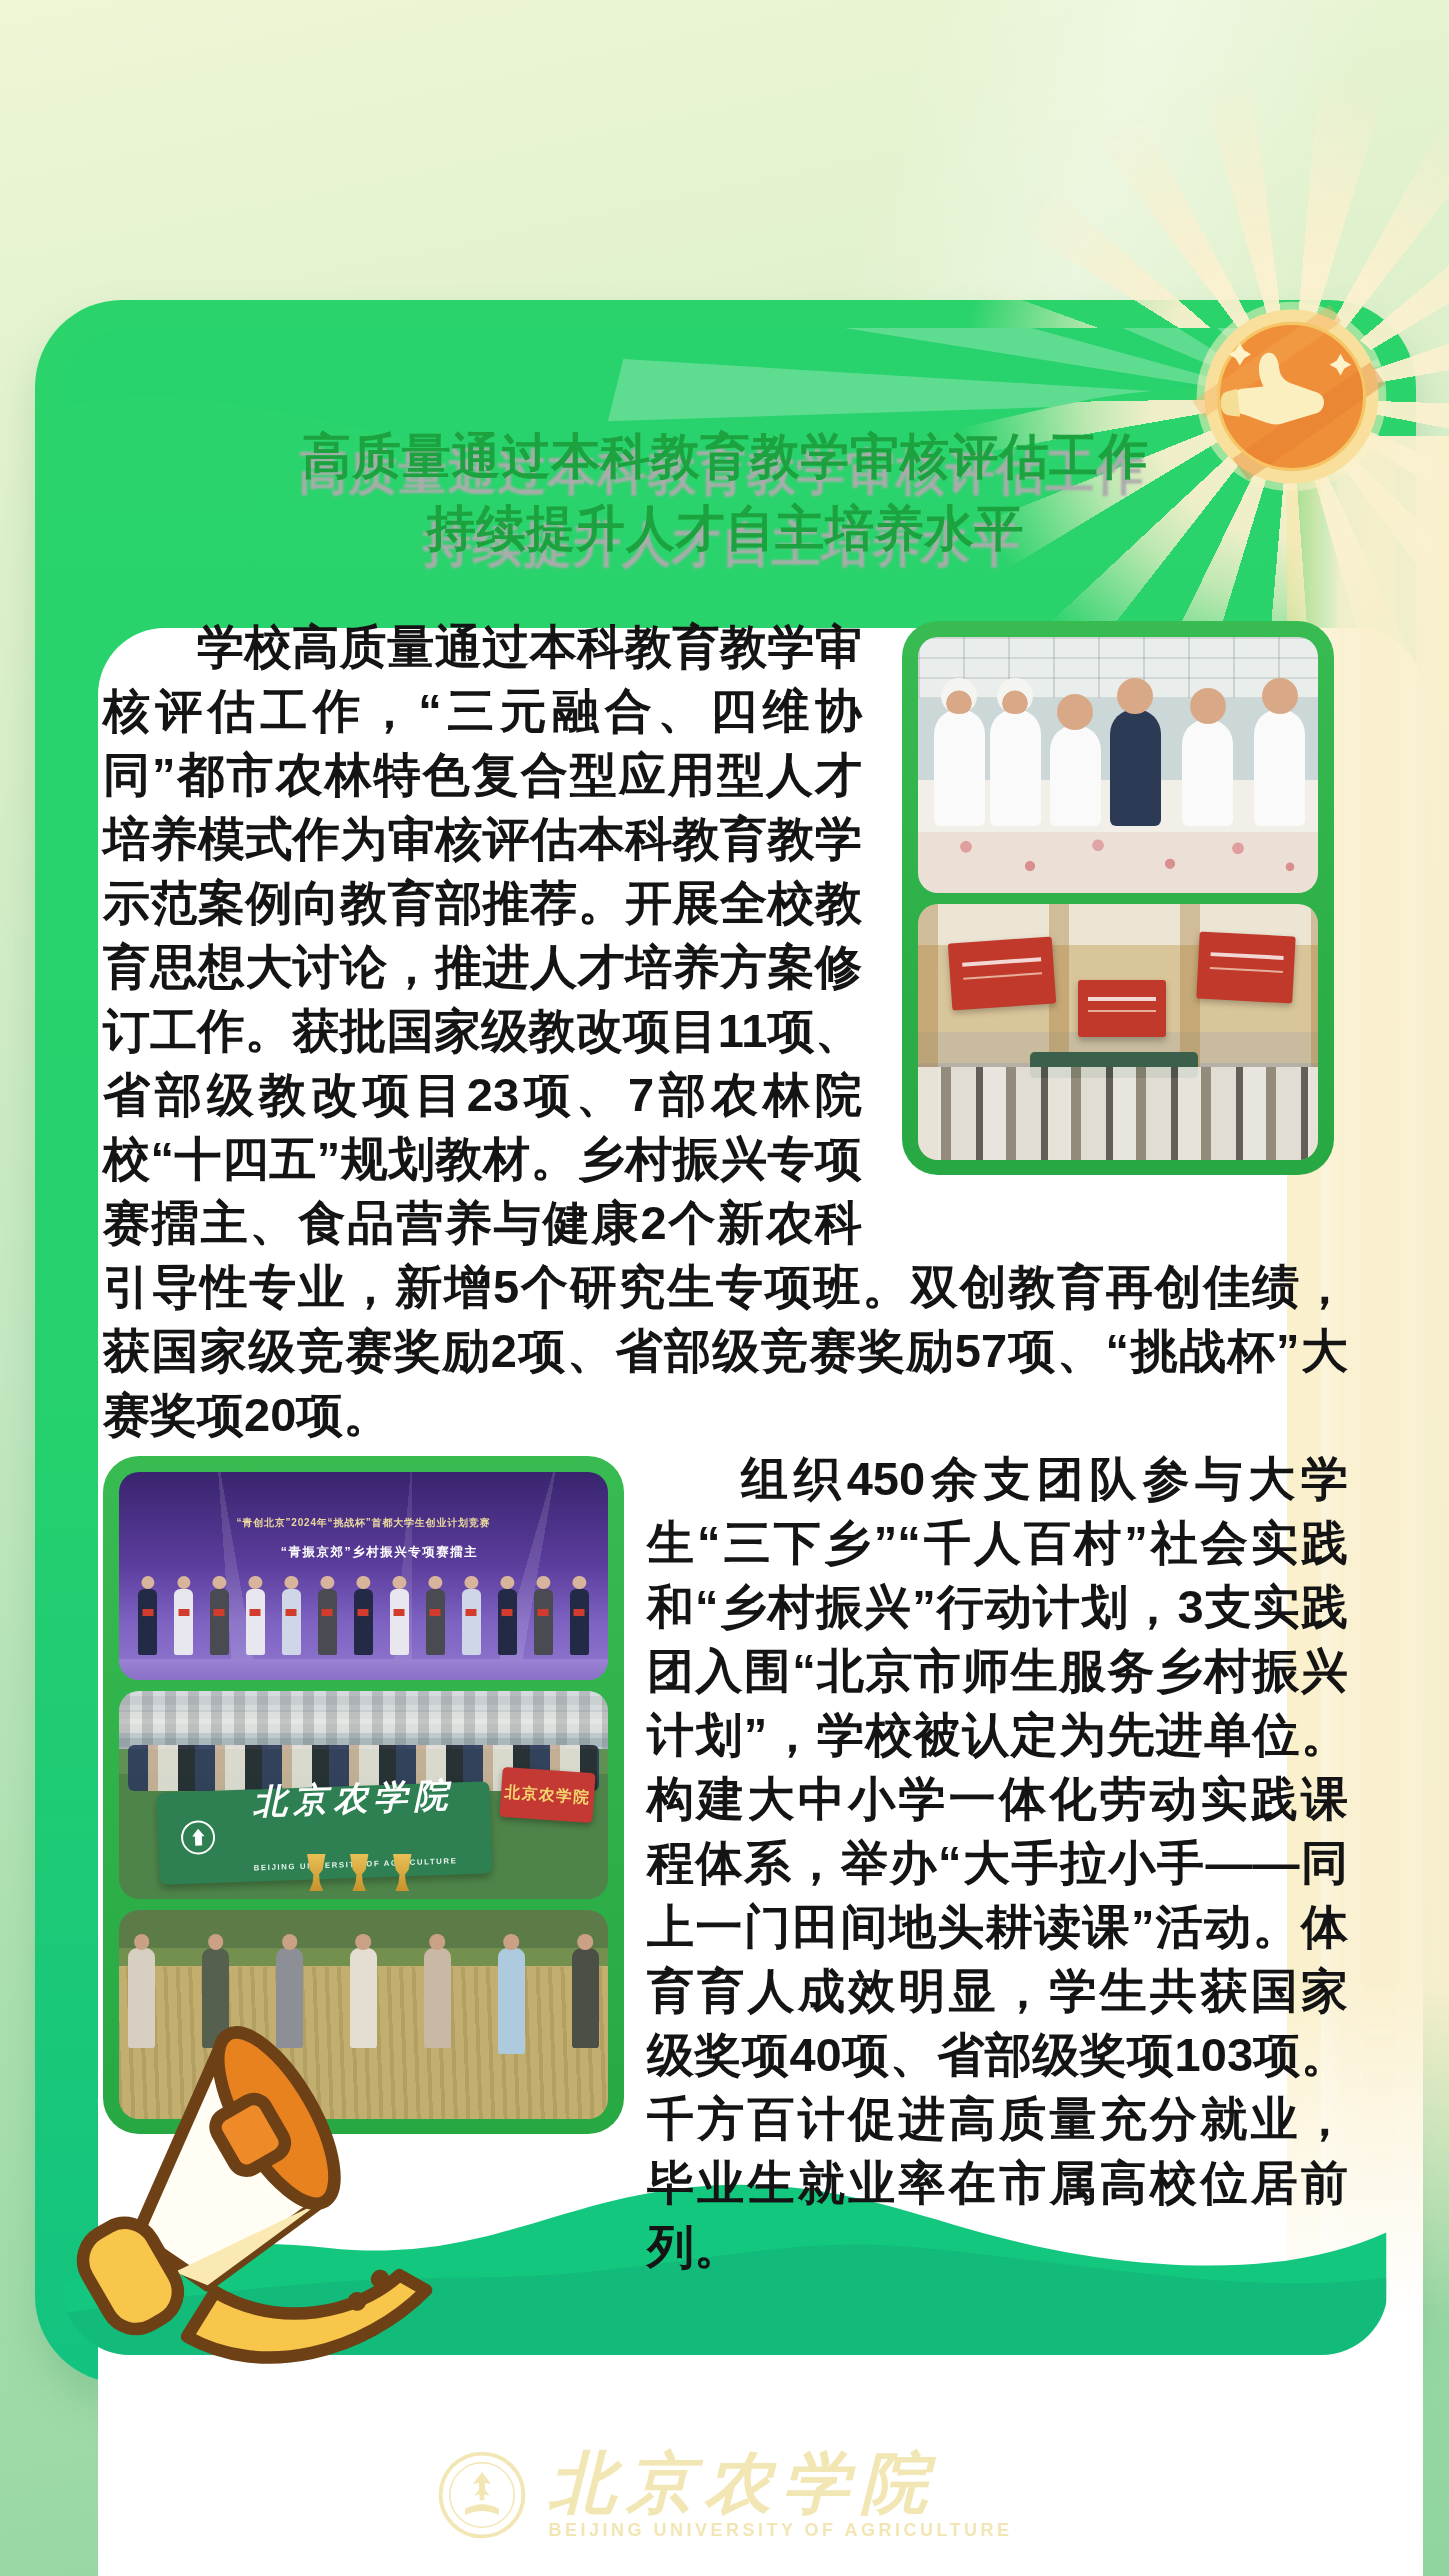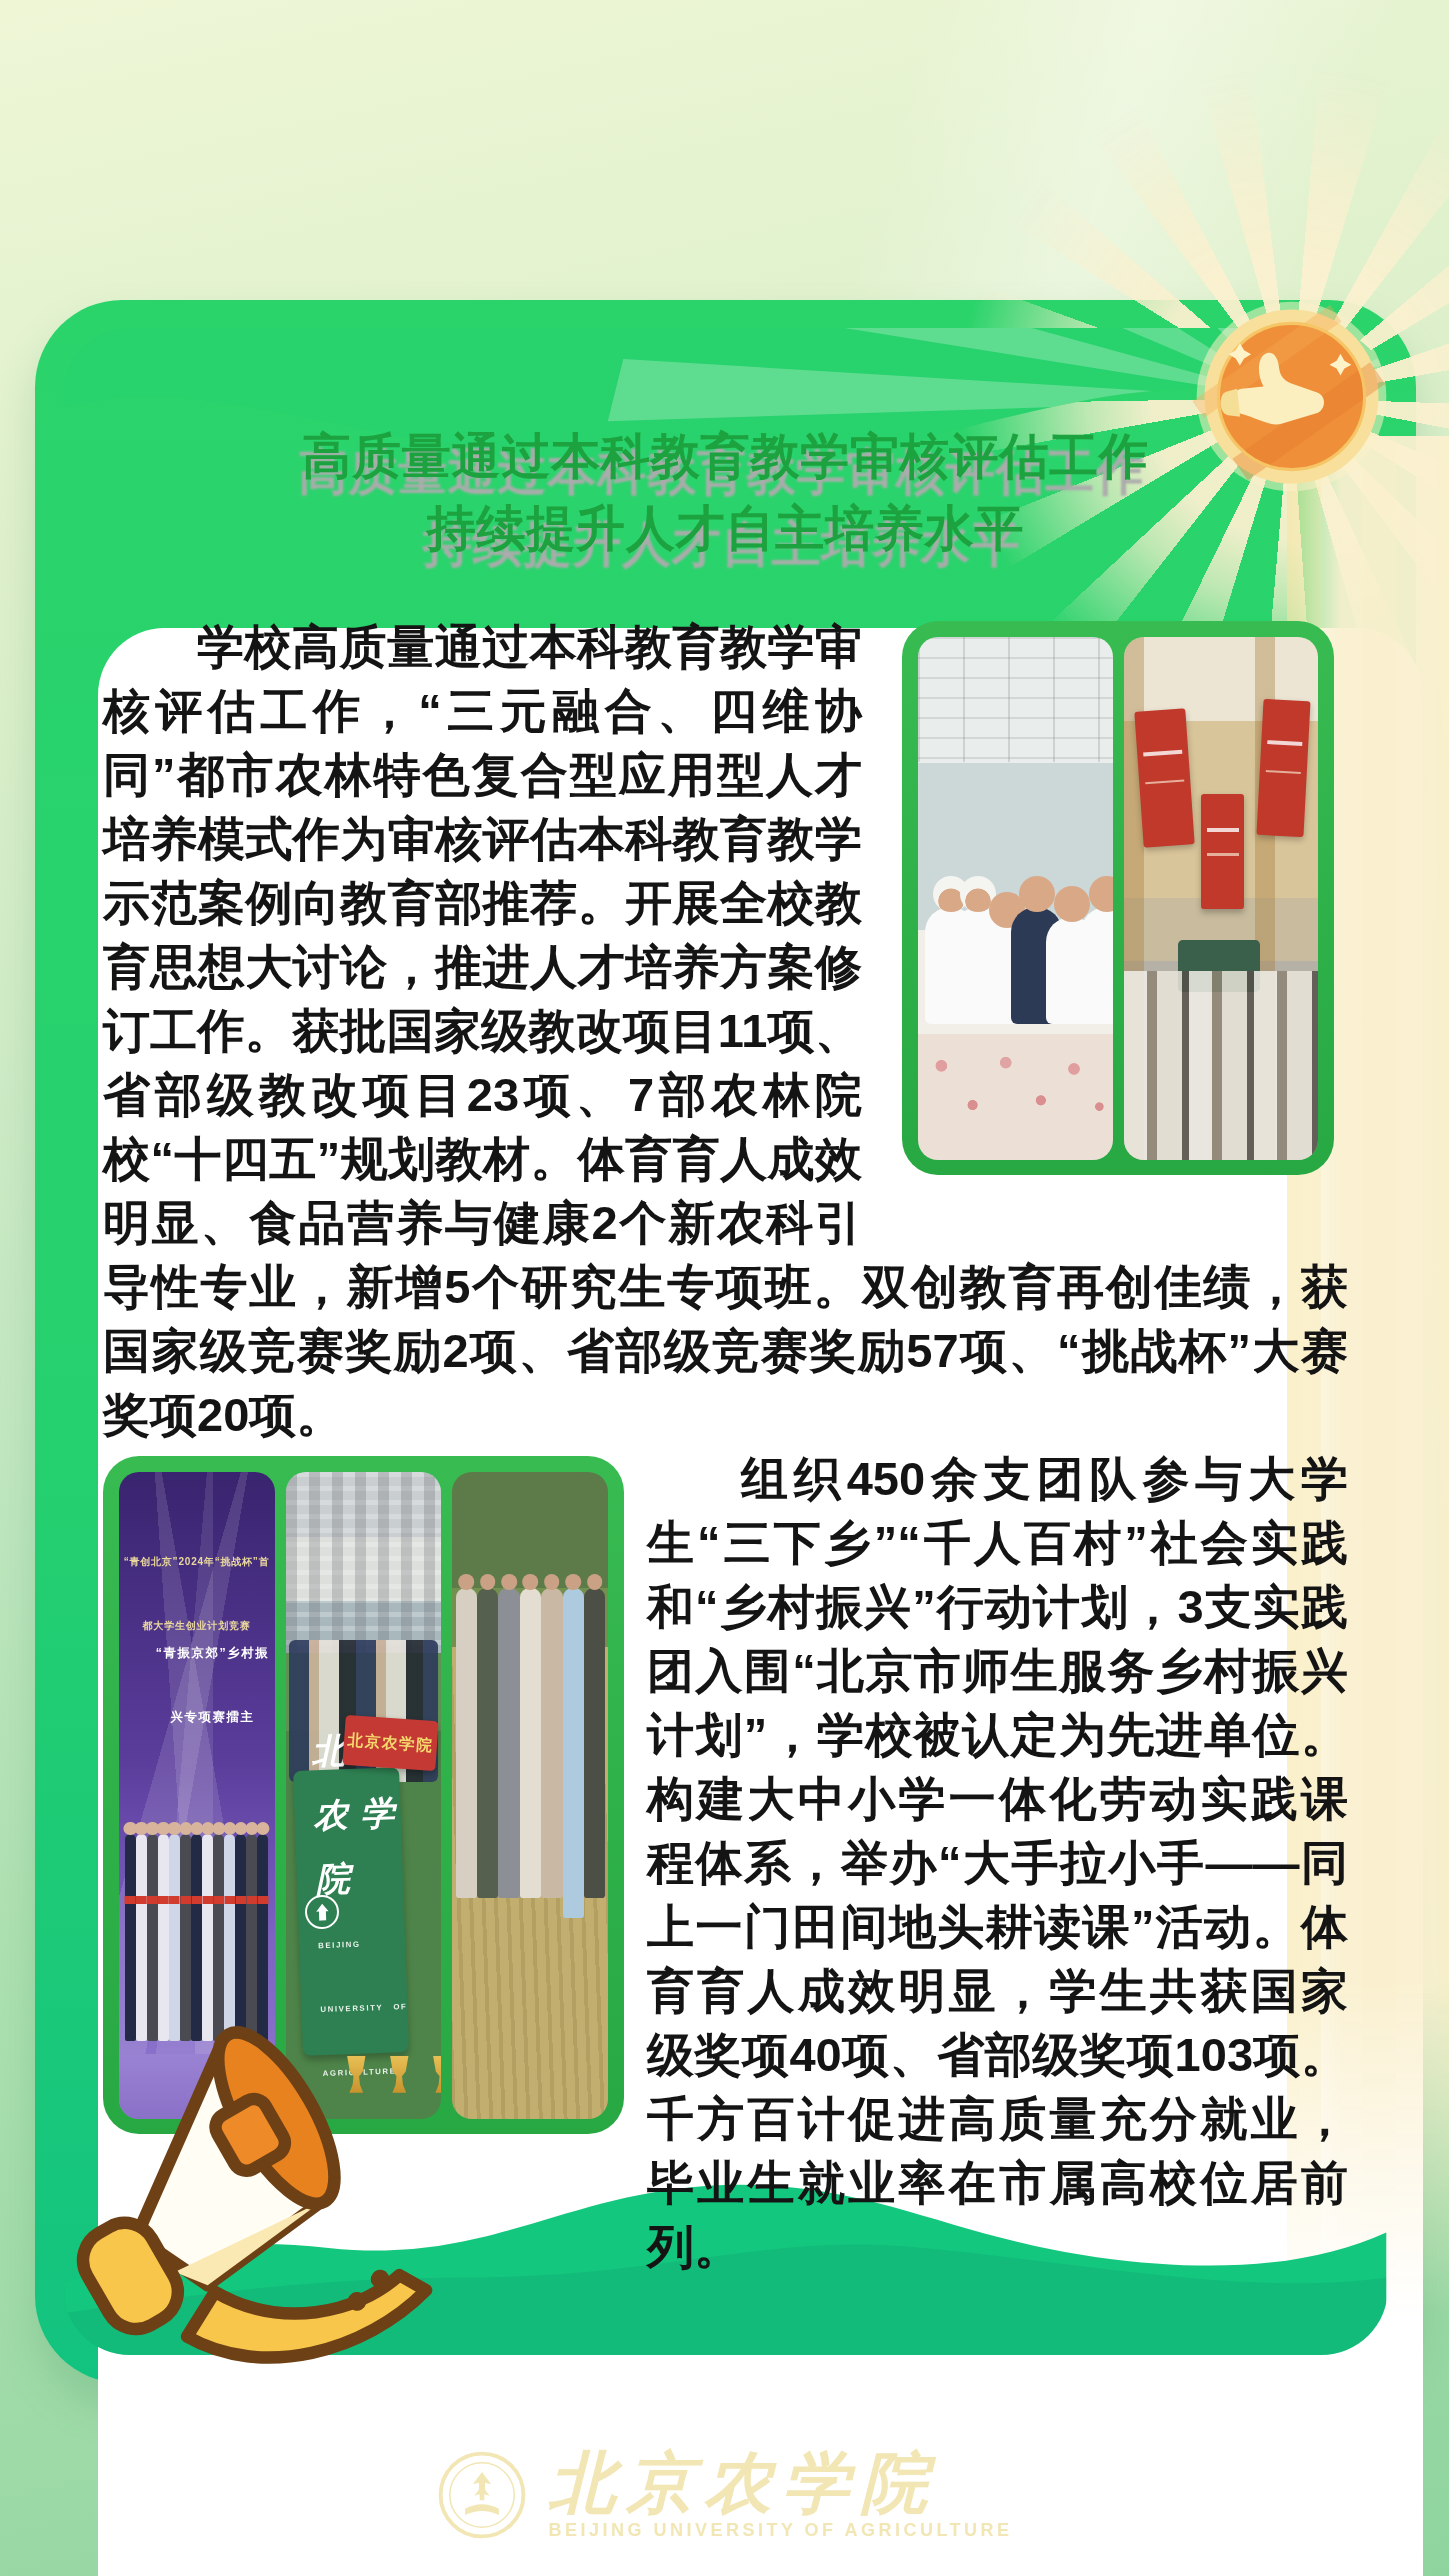--- a/index.html
+++ b/index.html
@@ -49,21 +49,21 @@
   .headline { text-align:center; font-weight:700; font-size:49px; line-height:72px;
     color:#1CA23F; letter-spacing:0.8px; text-shadow:-3.9px 15.6px 2.3px #ACACAC; margin-bottom:51px; }
   .article { font-size:47px; line-height:64px; font-weight:700; color:#141414;
     text-align:justify; text-justify:inter-character; }
   .article p { text-indent:2em; }
 
   
   .float-right { float:right; width:432px; height:554px; margin:6.2px 14px 20px 40px; }
   .float-left  { float:left;  width:521px; height:678px; margin:9.3px 23px 187px 0; }
   .pframe { width:100%; height:100%; border-radius:36px; padding:15.6px;
-    background:linear-gradient(180deg,#38bb51,#27a843); display:flex; flex-direction:row; gap:11px; }
+    background:linear-gradient(180deg,#38bb51,#27a843); display:flex; flex-direction:column; gap:11px; }
   .ph { flex:1; border-radius:20px; overflow:hidden; position:relative; }
 
   
   .ph-lab { background:linear-gradient(180deg,#e9edec 0 24%,#ccd7d8 24% 56%,#f2efe9 56% 76%,#ecdfd6 76% 100%); }
   .ph-lab .ceil { position:absolute; top:0; left:0; right:0; height:24%;
      background:repeating-linear-gradient(90deg, rgba(120,130,128,0.25) 0 2.3px, transparent 2.3px 45px),
                 repeating-linear-gradient(180deg, rgba(120,130,128,0.2) 0 1.6px, transparent 1.6px 20px); }
   .ph-lab .tbl { position:absolute; bottom:0; left:0; right:0; height:30%;
      background:linear-gradient(180deg,#f4f1ea,#e9ddd2);
      background-image:radial-gradient(circle at 12% 40%, #e09e9e 5.4px, transparent 6.2px),
@@ -229,21 +229,21 @@
           <div class="ph ph-conf">
             <div class="pillars"></div>
             <div class="screen scr1"></div>
             <div class="screen scr2"></div>
             <div class="screen scr3"></div>
             <div class="table"></div>
             <div class="crowd"></div>
           </div>
         </div>
       </div>
-      <p>学校高质量通过本科教育教学审核评估工作，“三元融合、四维协同”都市农林特色复合型应用型人才培养模式作为审核评估本科教育教学示范案例向教育部推荐。开展全校教育思想大讨论，推进人才培养方案修订工作。获批国家级教改项目11项、省部级教改项目23项、7部农林院校“十四五”规划教材。体育育人成效明显、食品营养与健康2个新农科引导性专业，新增5个研究生专项班。双创教育再创佳绩，获国家级竞赛奖励2项、省部级竞赛奖励57项、“挑战杯”大赛奖项20项。</p>
+      <p>学校高质量通过本科教育教学审核评估工作，“三元融合、四维协同”都市农林特色复合型应用型人才培养模式作为审核评估本科教育教学示范案例向教育部推荐。开展全校教育思想大讨论，推进人才培养方案修订工作。获批国家级教改项目11项、省部级教改项目23项、7部农林院校“十四五”规划教材。乡村振兴专项赛擂主、食品营养与健康2个新农科引导性专业，新增5个研究生专项班。双创教育再创佳绩，获国家级竞赛奖励2项、省部级竞赛奖励57项、“挑战杯”大赛奖项20项。</p>
       <div class="float-left">
         <div class="pframe">
           <div class="ph ph-stage">
             <div class="beams"></div>
             <div class="stage-cap">“青创北京”2024年“挑战杯”首都大学生创业计划竞赛</div>
             <div class="stage-cap2">“青振京郊”乡村振兴专项赛擂主</div>
             <div class="stage-row">
               <div class="fig"></div>
                 <div class="fig"></div>
                 <div class="fig"></div>

